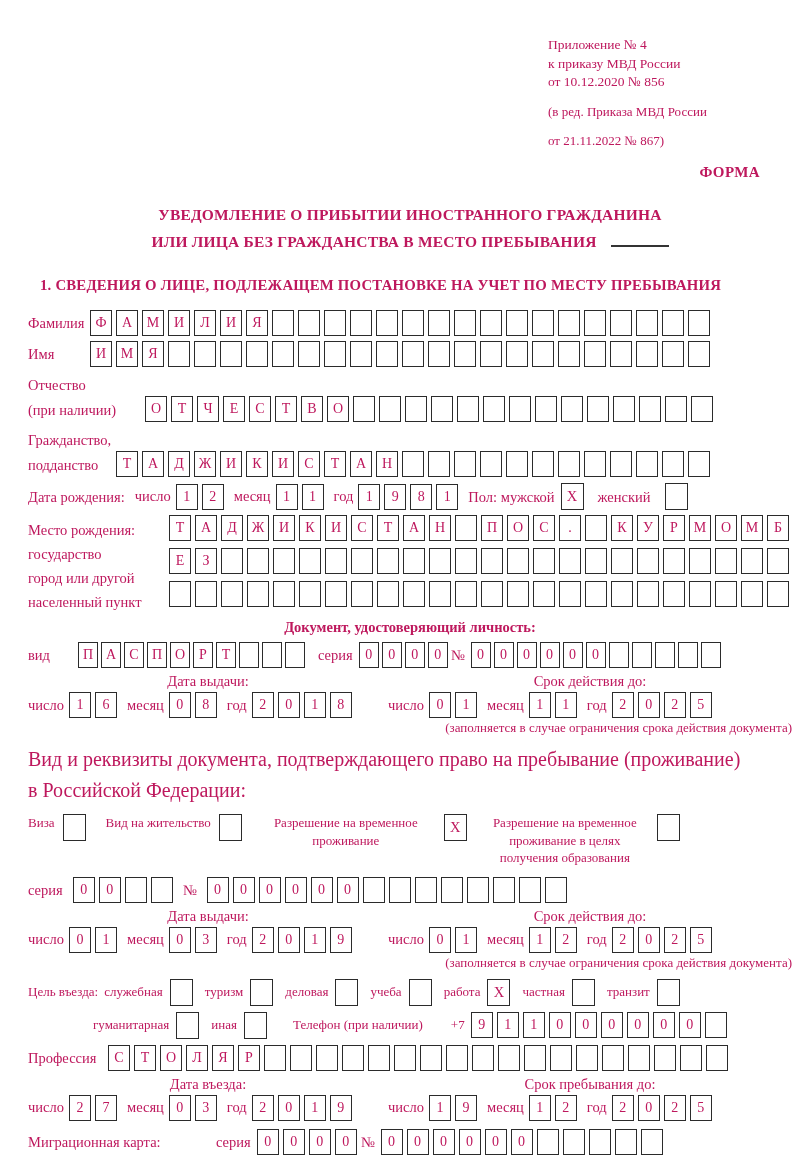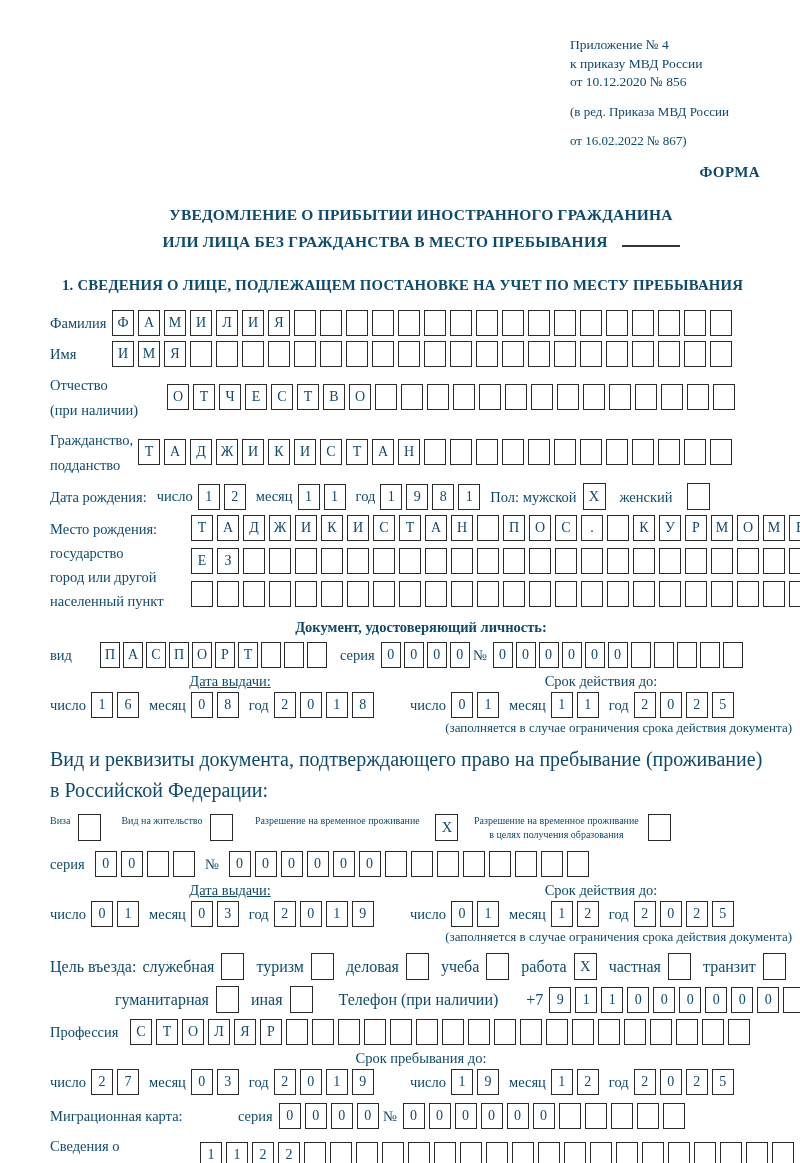--- a/index.html
+++ b/index.html
@@ -1,79 +1,79 @@
 <!DOCTYPE html>
 <html><head>
 <meta charset="utf-8">
 <style>
   * { margin:0; padding:0; box-sizing:border-box; }
   body { background:#fff; }
   .page {
     width:800px; height:1163px; background:#ffffff; overflow:hidden;
-    font-family:"Liberation Serif","DejaVu Serif",serif; color:#0c4a6e;
-    padding:36px 8px 0 50px; position:relative;
+    font-family:"Liberation Serif","DejaVu Serif",serif; color:#be185d;
+    padding:36px 8px 0 28px; position:relative;
   }
   .hdr-block { margin-left:520px; width:225px; font-size:13.5px; line-height:1.38; }
   .hdr-block .rev { margin-top:11px; font-size:13px; }
   .forma { text-align:right; padding-right:32px; font-weight:bold; font-size:15px; letter-spacing:.4px; margin-top:14px; }
   .title { text-align:center; font-weight:bold; font-size:15.5px; line-height:1.75; margin-top:20px; letter-spacing:.2px; }
   .blankline { display:inline-block; width:58px; border-bottom:2px solid #333; height:13px; margin-left:14px; }
   .sec-heading { font-weight:bold; font-size:14.8px; margin-top:22px; margin-bottom:16px; padding-left:12px; letter-spacing:.2px; }
 
-  .frow { display:flex; align-items:center; margin-bottom:5px; }
+  .frow { display:flex; align-items:flex-end; margin-bottom:5px; }
   .flabel { font-size:14.5px; line-height:26px; flex-shrink:0; white-space:nowrap; }
   .flabel .l2 { display:block; line-height:24px; }
   .boxes { display:inline-flex; flex-shrink:0; }
   .cbox {
     width:22px; height:26px; border:1.5px solid #2b2b2b; margin-right:4px;
     display:inline-flex; align-items:center; justify-content:center;
     font-size:14px; background:#fff;
   }
   .tight .cbox { width:20px; margin-right:3px; }
   .xbox {
     width:23px; height:27px; border:1.5px solid #2b2b2b;
     display:inline-flex; align-items:center; justify-content:center;
     font-size:14.5px; flex-shrink:0; background:#fff;
   }
   .boxcol .boxes { display:flex; margin-bottom:7px; }
   .labelcol { flex-shrink:0; font-size:14.5px; }
   .labelcol div { line-height:24px; white-space:nowrap; }
 
   .doc-heading { text-align:center; font-weight:bold; font-size:14.5px; margin:4px 0 6px; }
   .dh-row { display:flex; font-size:14.5px; margin-top:2px; }
-  .dh-left { width:360px; text-align:center;text-decoration:underline; }
+  .dh-left { width:360px; text-align:center; }
   .dh-right { flex:1; text-align:center; }
   .d-row { display:flex; margin-top:2px; }
   .dg { display:flex; align-items:center; }
   .dg-left { width:360px; }
   .dg .dlbl { font-size:14.5px; margin-right:5px; white-space:nowrap; }
   .dg .boxes { margin-right:6px; }
   .note-right { text-align:right; font-size:13px; margin:2px 0 8px; }
   .intro { font-size:20px; line-height:1.55; }
   .opt-row { display:flex; align-items:flex-start; margin-top:8px; margin-bottom:10px; }
   .opt { display:flex; align-items:flex-start; }
-  .opt .olbl { font-size:10px; line-height:1.35; }
+  .opt .olbl { font-size:13px; line-height:1.35; }
   .opt .olbl.center { text-align:center; }
   .opt .xbox { margin-left:8px; }
   .ck-row { display:flex; align-items:center; margin-bottom:6px; flex-wrap:nowrap; }
-  .ck-row .clbl { font-size:16px; white-space:nowrap; }
+  .ck-row .clbl { font-size:13px; white-space:nowrap; }
   .ck-row .xbox { margin-left:7px; margin-right:12px; }
   .gap6 { width:6px; flex-shrink:0; } .gap10 { width:10px; flex-shrink:0; } .gap14 { width:14px; flex-shrink:0; }
 </style>
 </head>
 <body>
 
 <div class="page">
 
   <div class="hdr-block">
     <div>Приложение № 4</div>
     <div>к приказу МВД России</div>
     <div>от 10.12.2020 № 856</div>
     <div class="rev">(в ред. Приказа МВД России</div>
-    <div class="rev">от 16.02.2022 № 867)</div>
+    <div class="rev">от 21.11.2022 № 867)</div>
   </div>
 
   <div class="forma">ФОРМА</div>
 
   <div class="title">
     <div>УВЕДОМЛЕНИЕ О ПРИБЫТИИ ИНОСТРАННОГО ГРАЖДАНИНА</div>
     <div>
       <span>ИЛИ ЛИЦА БЕЗ ГРАЖДАНСТВА В МЕСТО ПРЕБЫВАНИЯ</span><span class="blankline"></span>
     </div>
   </div>
@@ -583,20 +583,21 @@
         <span class="cbox"></span>
         <span class="cbox"></span>
         <span class="cbox"></span>
         <span class="cbox"></span>
         <span class="cbox"></span>
         <span class="cbox"></span>
       </span>
   </div>
 
   <div class="dh-row">
+    <div class="dh-left">Дата въезда:</div>
     <div class="dh-right">Срок пребывания до:</div>
   </div>
   <div class="d-row" style="margin-bottom:8px">
     <div class="dg dg-left">
         <span class="dlbl">число</span>
         <span class="boxes">
           <span class="cbox">2</span>
           <span class="cbox">7</span>
         </span>
         <span class="dlbl">месяц</span>

